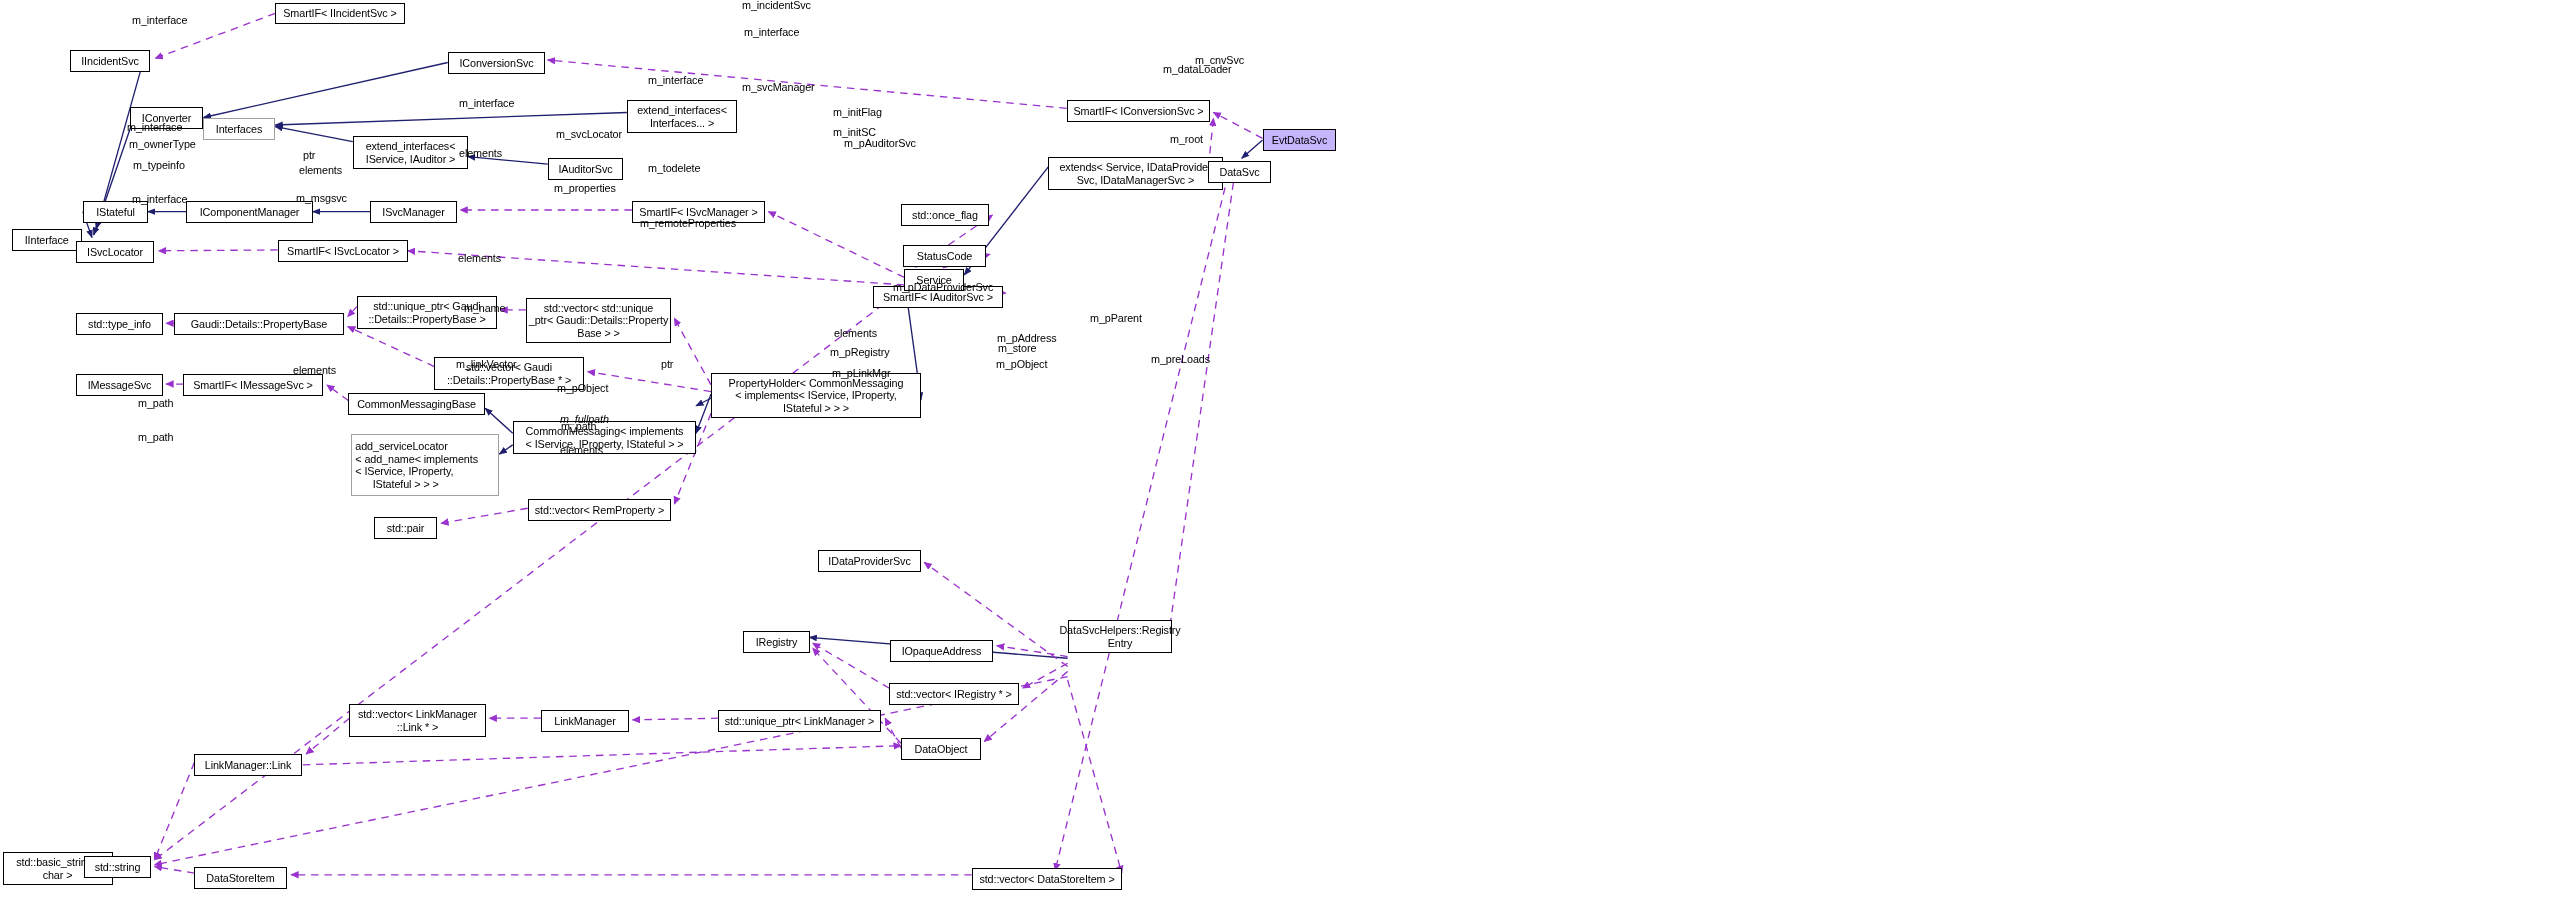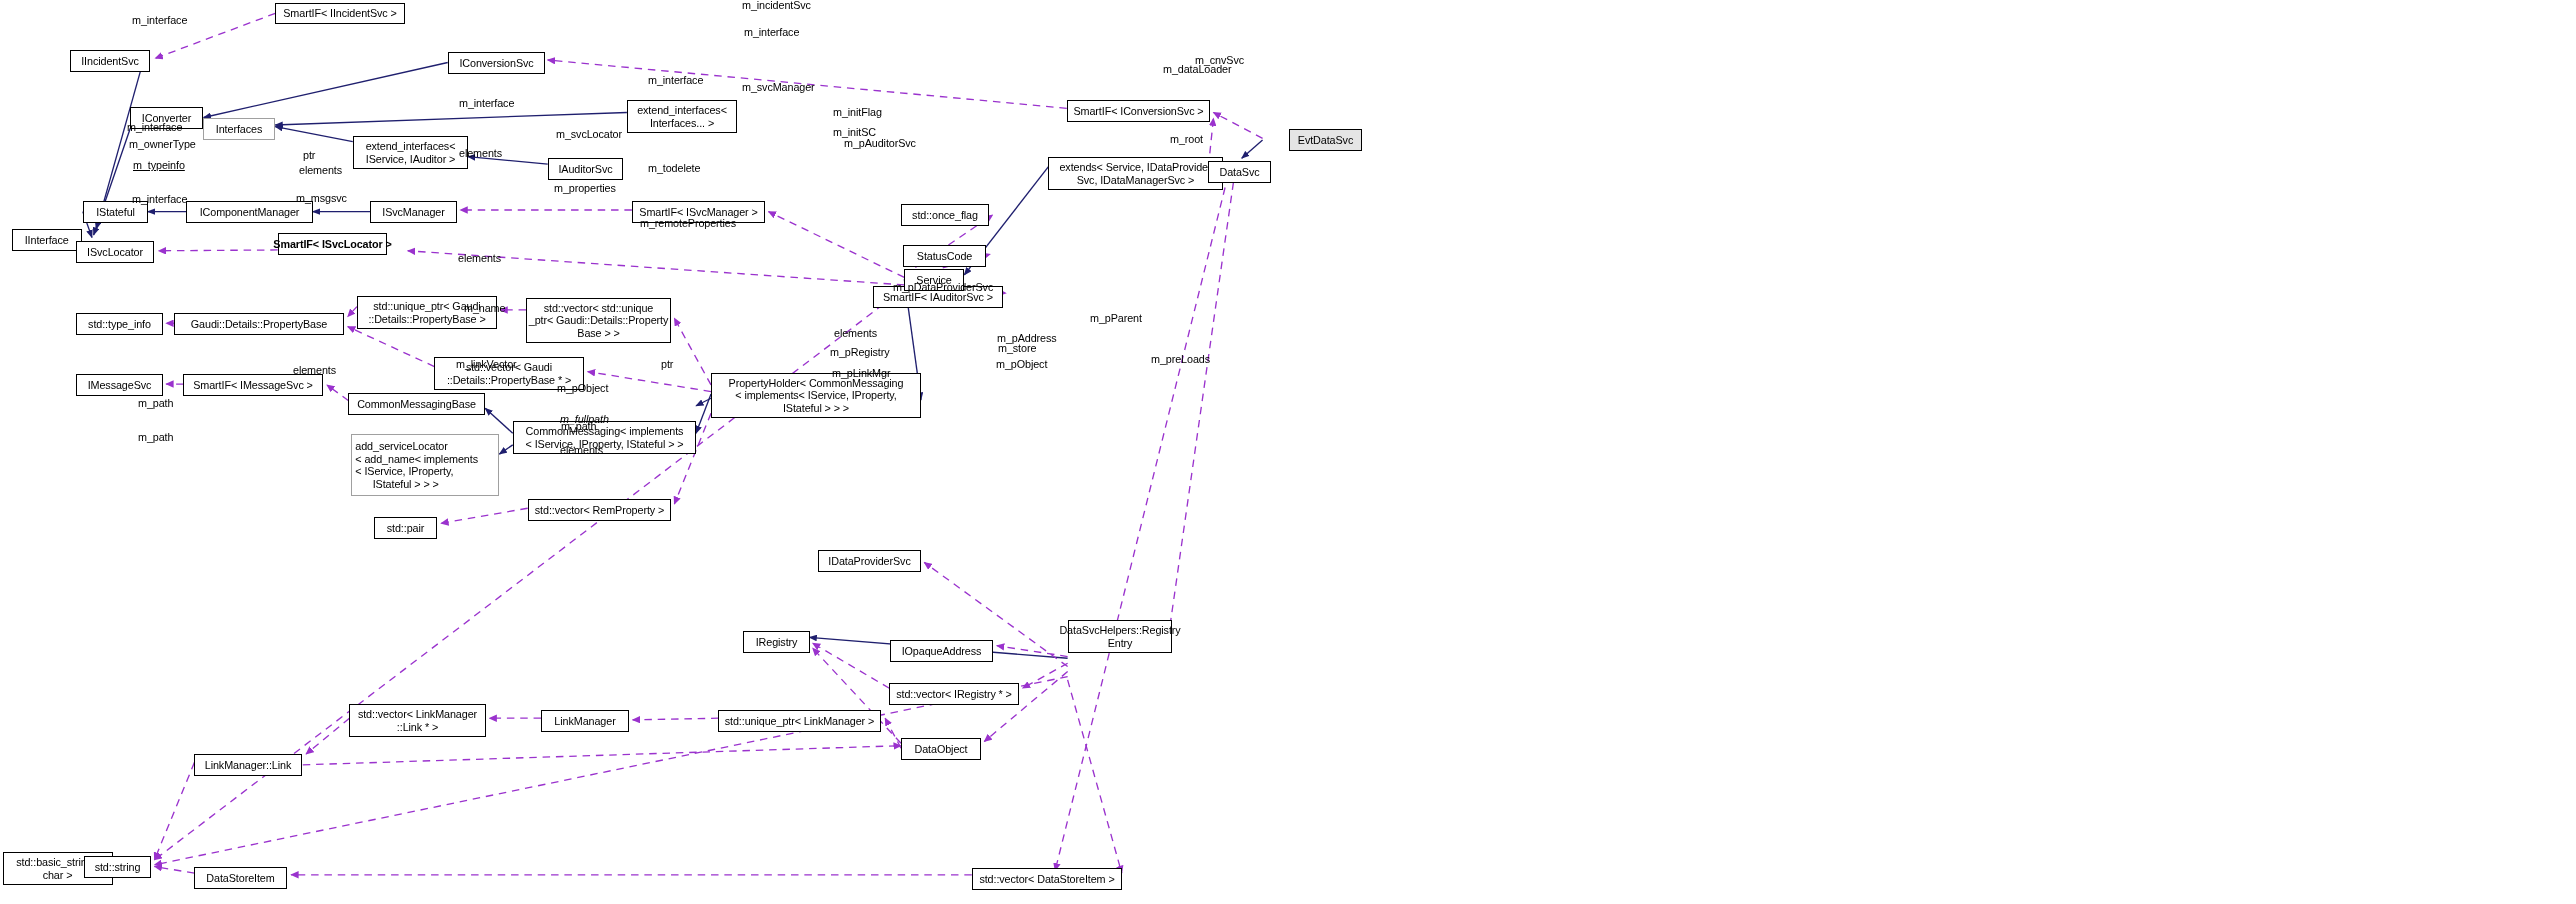--- a/index.html
+++ b/index.html
@@ -34,23 +34,22 @@
     justify-content: center;
     text-align: center;
     padding: 0.8px 3.3px;
     white-space: pre;
     letter-spacing: -0.1px;
   }
   .node.tmpl {
     border: 0.8px solid #a0a0a0;
   }
   .node.highlight {
-    background: #e5e5e5;
+    background: #c4b5fd;
     border: 0.8px solid #000000;
-    margin-left: 26px;
   }
   .node.leftalign {
     justify-content: flex-start;
     text-align: left;
   }
   .edge-label {
     position: absolute;
     font-size: 10.8px;
     line-height: 11.7px;
     color: #000000;
@@ -148,21 +147,21 @@
   <div id="nodes-layer">
       <div class="node" style="left: 11.7px; top: 229px; width: 70px; height: 21.7px;">IInterface</div>
       <div class="node" style="left: 70px; top: 50px; width: 80px; height: 21.7px;">IIncidentSvc</div>
       <div class="node" style="left: 130px; top: 107px; width: 73px; height: 21.7px;">IConverter</div>
       <div class="node" style="left: 83px; top: 201px; width: 65px; height: 21.7px;">IStateful</div>
       <div class="node" style="left: 76px; top: 241px; width: 78px; height: 21.7px;">ISvcLocator</div>
       <div class="node" style="left: 76px; top: 313px; width: 87px; height: 21.7px;">std::type_info</div>
       <div class="node" style="left: 76px; top: 374px; width: 87px; height: 21.7px;">IMessageSvc</div>
       <div class="node tmpl" style="left: 203px; top: 118px; width: 72px; height: 21.7px;">Interfaces</div>
       <div class="node" style="left: 186px; top: 201px; width: 127px; height: 21.7px;">IComponentManager</div>
-      <div class="node" style="left: 278px; top: 233px; width: 109px; height: 21.7px; font-weight: bold;">SmartIF&lt; ISvcLocator &gt;</div>
+      <div class="node" style="left: 278px; top: 240px; width: 130px; height: 21.7px;">SmartIF&lt; ISvcLocator &gt;</div>
       <div class="node" style="left: 174px; top: 313px; width: 170px; height: 21.7px;">Gaudi::Details::PropertyBase</div>
       <div class="node" style="left: 183px; top: 374px; width: 140px; height: 21.7px;">SmartIF&lt; IMessageSvc &gt;</div>
       <div class="node" style="left: 194px; top: 754px; width: 108px; height: 21.7px;">LinkManager::Link</div>
       <div class="node" style="left: 194px; top: 867px; width: 93px; height: 21.7px;">DataStoreItem</div>
       <div class="node" style="left: 2.5px; top: 852px; width: 110px; height: 33px;">std::basic_string&lt;
 char &gt;</div>
       <div class="node" style="left: 84px; top: 856px; width: 67px; height: 21.7px;">std::string</div>
       <div class="node" style="left: 353px; top: 136px; width: 115px; height: 33px;">extend_interfaces&lt;
 IService, IAuditor &gt;</div>
       <div class="node" style="left: 370px; top: 201px; width: 87px; height: 21.7px;">ISvcManager</div>
@@ -224,21 +223,21 @@
       <div class="edge-label" style="left: 459px; top: 98px;">m_interface</div>
       <div class="edge-label" style="left: 833px; top: 107px;">m_initFlag</div>
       <div class="edge-label" style="left: 127px; top: 122px;">m_interface</div>
       <div class="edge-label" style="left: 833px; top: 127px;">m_initSC</div>
       <div class="edge-label" style="left: 828px; top: 138px; padding-left: 16px;">m_pAuditorSvc</div>
       <div class="edge-label" style="left: 556px; top: 129px;">m_svcLocator</div>
       <div class="edge-label" style="left: 1170px; top: 134px;">m_root</div>
       <div class="edge-label" style="left: 129px; top: 139px;">m_ownerType</div>
       <div class="edge-label" style="left: 303px; top: 150px;">ptr</div>
       <div class="edge-label" style="left: 459px; top: 148px;">elements</div>
-      <div class="edge-label" style="left: 133px; top: 160px; text-decoration: underline;">m_typeinfo</div>
+      <div class="edge-label" style="left: 133px; top: 160px;">m_typeinfo</div>
       <div class="edge-label" style="left: 299px; top: 165px;">elements</div>
       <div class="edge-label" style="left: 648px; top: 163px;">m_todelete</div>
       <div class="edge-label" style="left: 554px; top: 183px;">m_properties</div>
       <div class="edge-label" style="left: 132px; top: 194px;">m_interface</div>
       <div class="edge-label" style="left: 296px; top: 193px;">m_msgsvc</div>
       <div class="edge-label" style="left: 640px; top: 218px;">m_remoteProperties</div>
       <div class="edge-label" style="left: 458px; top: 253px;">elements</div>
       <div class="edge-label" style="left: 893px; top: 282px;">m_pDataProviderSvc</div>
       <div class="edge-label" style="left: 464px; top: 303px;">m_name</div>
       <div class="edge-label" style="left: 1090px; top: 313px;">m_pParent</div>

